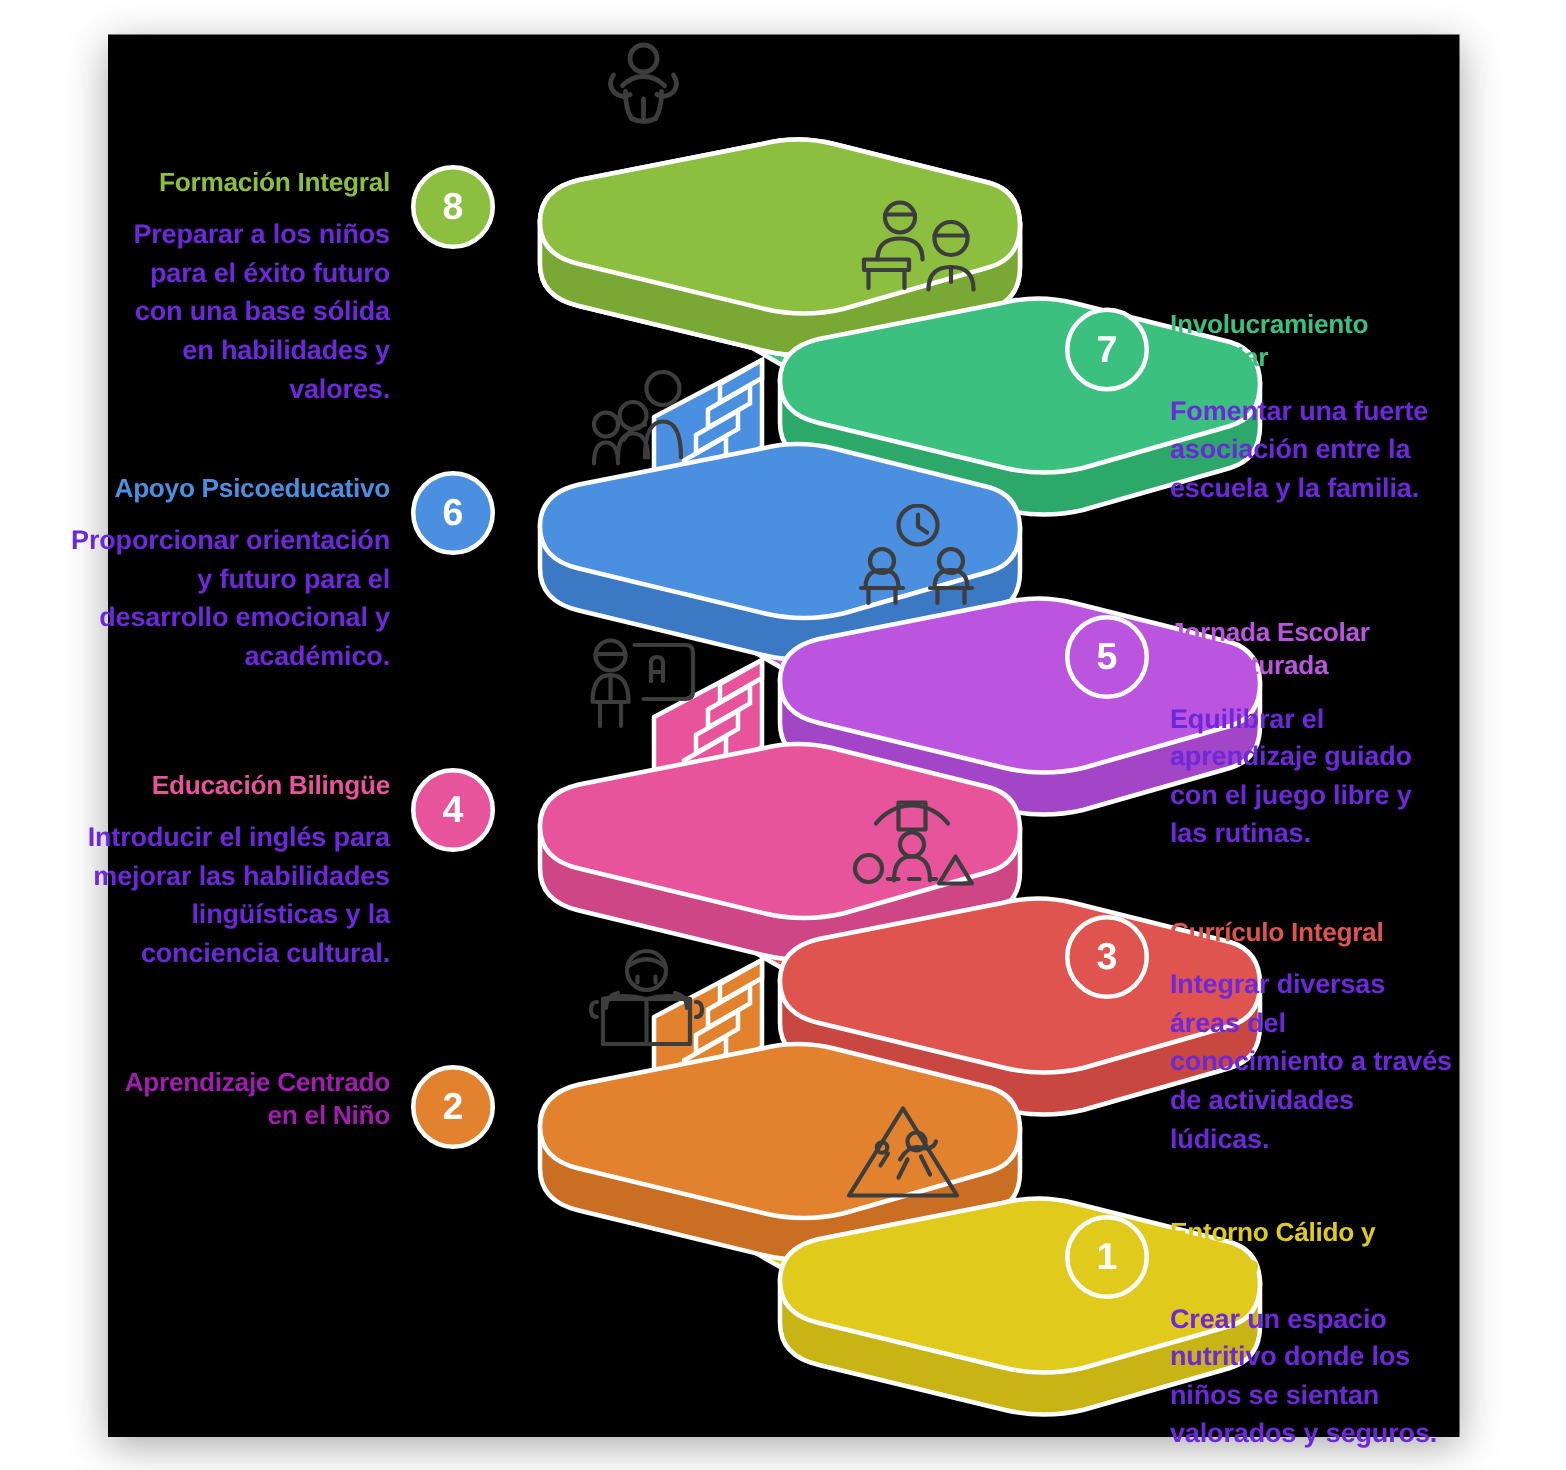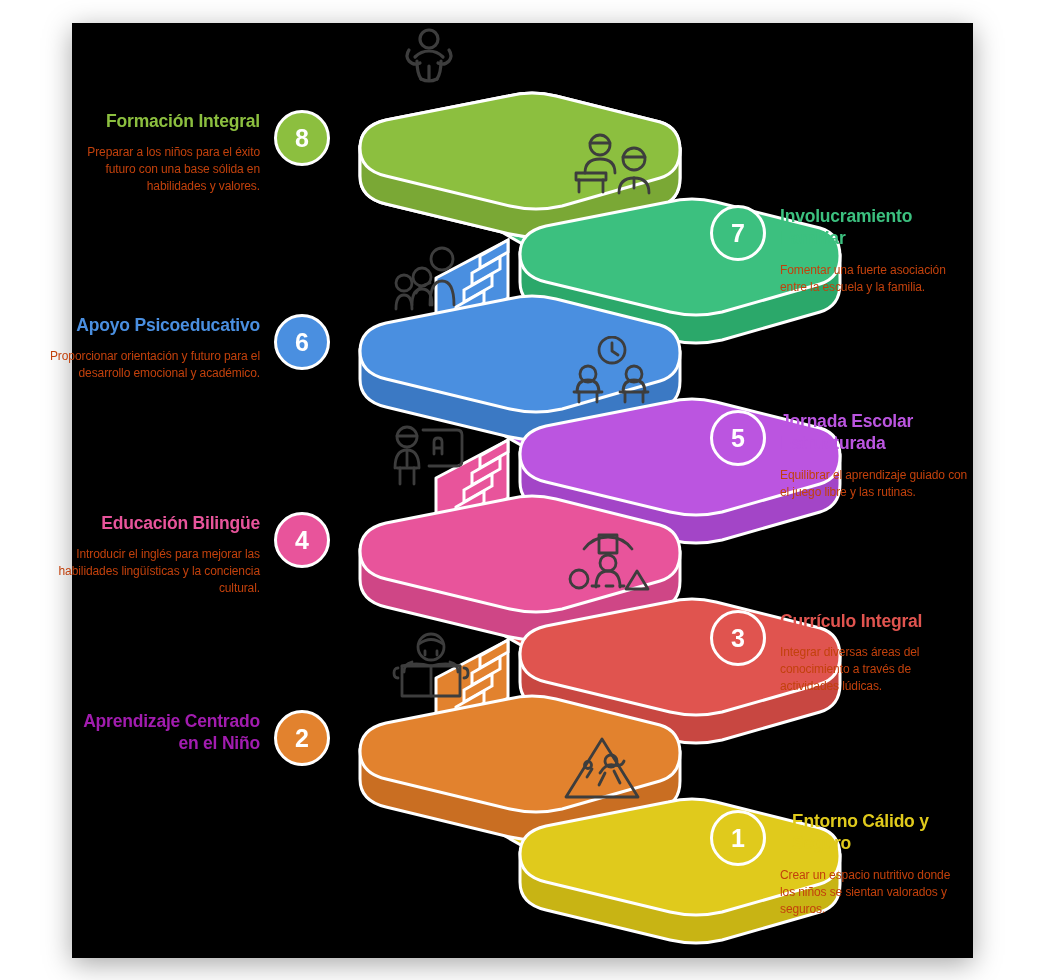--- a/index.html
+++ b/index.html
@@ -58,24 +58,24 @@
     line-height: 1;
   }
   .title {
     font-size: 17.5px;
     font-weight: bold;
     line-height: 1.28;
     letter-spacing: -0.2px;
   }
   .desc {
     margin-top: 12px;
-    font-size: 12px;
+    font-size: 18px;
     line-height: 1.42;
-    color: #c2410c;
-    font-weight: normal;
+    color: #6d28d9;
+    font-weight: bold;
     letter-spacing: -0.1px;
   }
   
   .deco { position: absolute; }
   .deco svg { display: block; }
 </style>
 </head>
 <body>
 
 <div id="stage">
@@ -365,18 +365,18 @@
   <div class="step left" style="left:62px; top:710px; width:270px;">
     <div class="txtwrap" style="width:198px;">
       <div class="title" style="color: #a21caf;">Aprendizaje Centrado en el Niño</div>
     </div>
     <div class="badge" style="background: rgb(226, 130, 46);">2</div>
   </div>
 
   <div class="step right" style="left:710px; top:810px; width:272px;">
     <div class="badge" style="background: rgb(224, 202, 28);">1</div>
     <div class="txtwrap" style="width:188px;">
-      <div class="title" style="color: rgb(224, 202, 28); margin-left: 12px;">Entorno Cálido y Seguro</div>
+      <div class="title" style="color: rgb(224, 202, 28);">Entorno Cálido y Seguro</div>
       <div class="desc">Crear un espacio nutritivo donde los niños se sientan valorados y seguros.</div>
     </div>
   </div>
 
 </div>
 
 </body></html>

